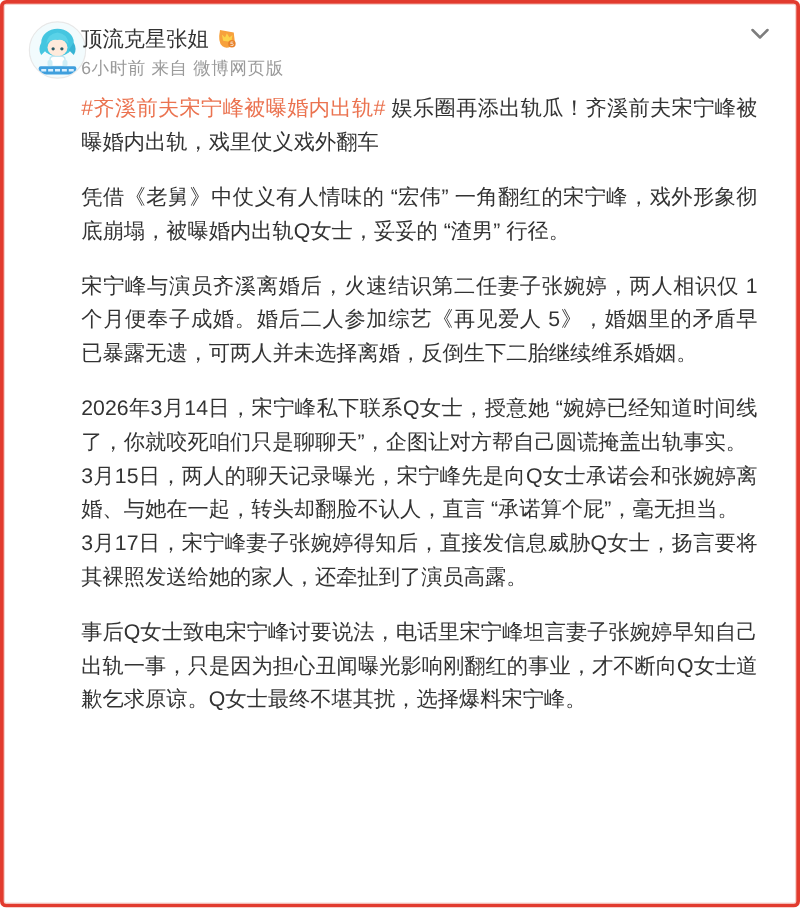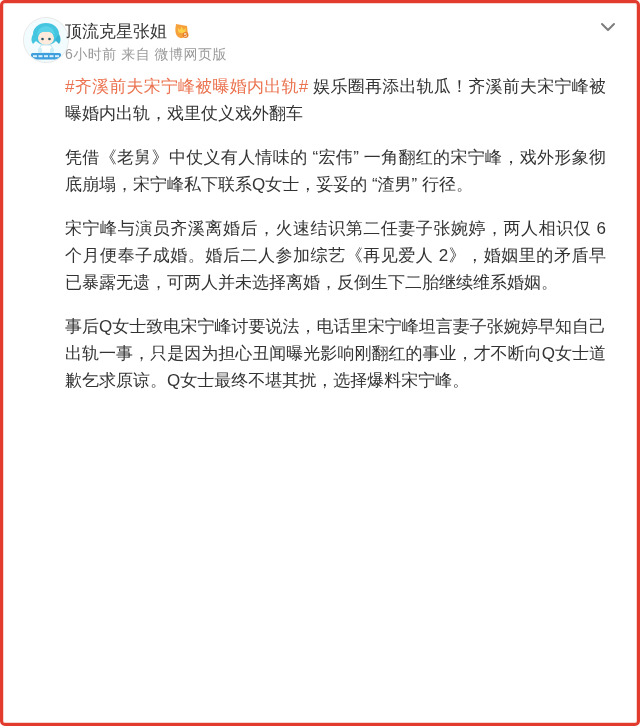--- a/index.html
+++ b/index.html
@@ -113,18 +113,21 @@
     <div class="chevron">
       <svg width="22" height="22" viewBox="0 0 22 22">
         <polyline points="5,8 11,14 17,8" fill="none" stroke="currentColor" stroke-width="2" stroke-linecap="round" stroke-linejoin="round"></polyline>
       </svg>
     </div>
 
   </div>
 
   <div class="content">
     <p><span class="tag-link">#齐溪前夫宋宁峰被曝婚内出轨#</span><span> 娱乐圈再添出轨瓜！齐溪前夫宋宁峰被曝婚内出轨，戏里仗义戏外翻车</span></p>
-    <p>凭借《老舅》中仗义有人情味的 “宏伟” 一角翻红的宋宁峰，戏外形象彻底崩塌，宋宁峰私下联系Q女士，妥妥的 “渣男” 行径。</p>
-    <p>宋宁峰与演员齐溪离婚后，火速结识第二任妻子张婉婷，两人相识仅 6 个月便奉子成婚。婚后二人参加综艺《再见爱人 2》，婚姻里的矛盾早已暴露无遗，可两人并未选择离婚，反倒生下二胎继续维系婚姻。</p>
+    <p>凭借《老舅》中仗义有人情味的 “宏伟” 一角翻红的宋宁峰，戏外形象彻底崩塌，被曝婚内出轨Q女士，妥妥的 “渣男” 行径。</p>
+    <p>宋宁峰与演员齐溪离婚后，火速结识第二任妻子张婉婷，两人相识仅 1 个月便奉子成婚。婚后二人参加综艺《再见爱人 5》，婚姻里的矛盾早已暴露无遗，可两人并未选择离婚，反倒生下二胎继续维系婚姻。</p>
+    <p>2026年3月14日，宋宁峰私下联系Q女士，授意她 “婉婷已经知道时间线了，你就咬死咱们只是聊聊天”，企图让对方帮自己圆谎掩盖出轨事实。
+3月15日，两人的聊天记录曝光，宋宁峰先是向Q女士承诺会和张婉婷离婚、与她在一起，转头却翻脸不认人，直言 “承诺算个屁”，毫无担当。
+3月17日，宋宁峰妻子张婉婷得知后，直接发信息威胁Q女士，扬言要将其裸照发送给她的家人，还牵扯到了演员高露。</p>
     <p><span>事后Q女士致电宋宁峰讨要说法，电话里宋宁峰坦言妻子张婉婷早知自己出轨一事，只是因为担心丑闻曝光影响刚翻红的事业，才不断向Q女士道歉乞求原谅。Q女士最终不堪其扰，选择爆料宋宁峰。</span></p>
   </div>
 
 </div>
 
 </body></html>

